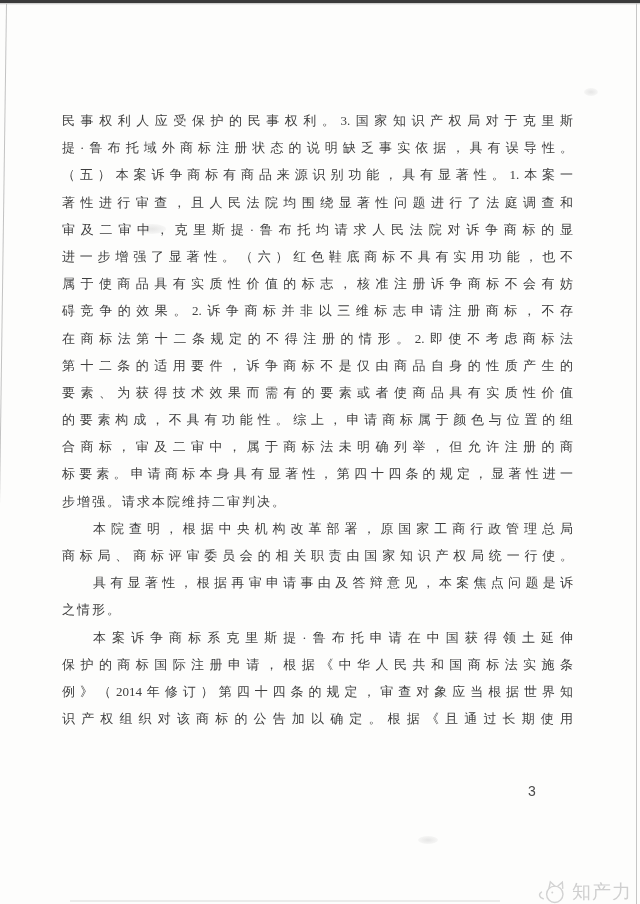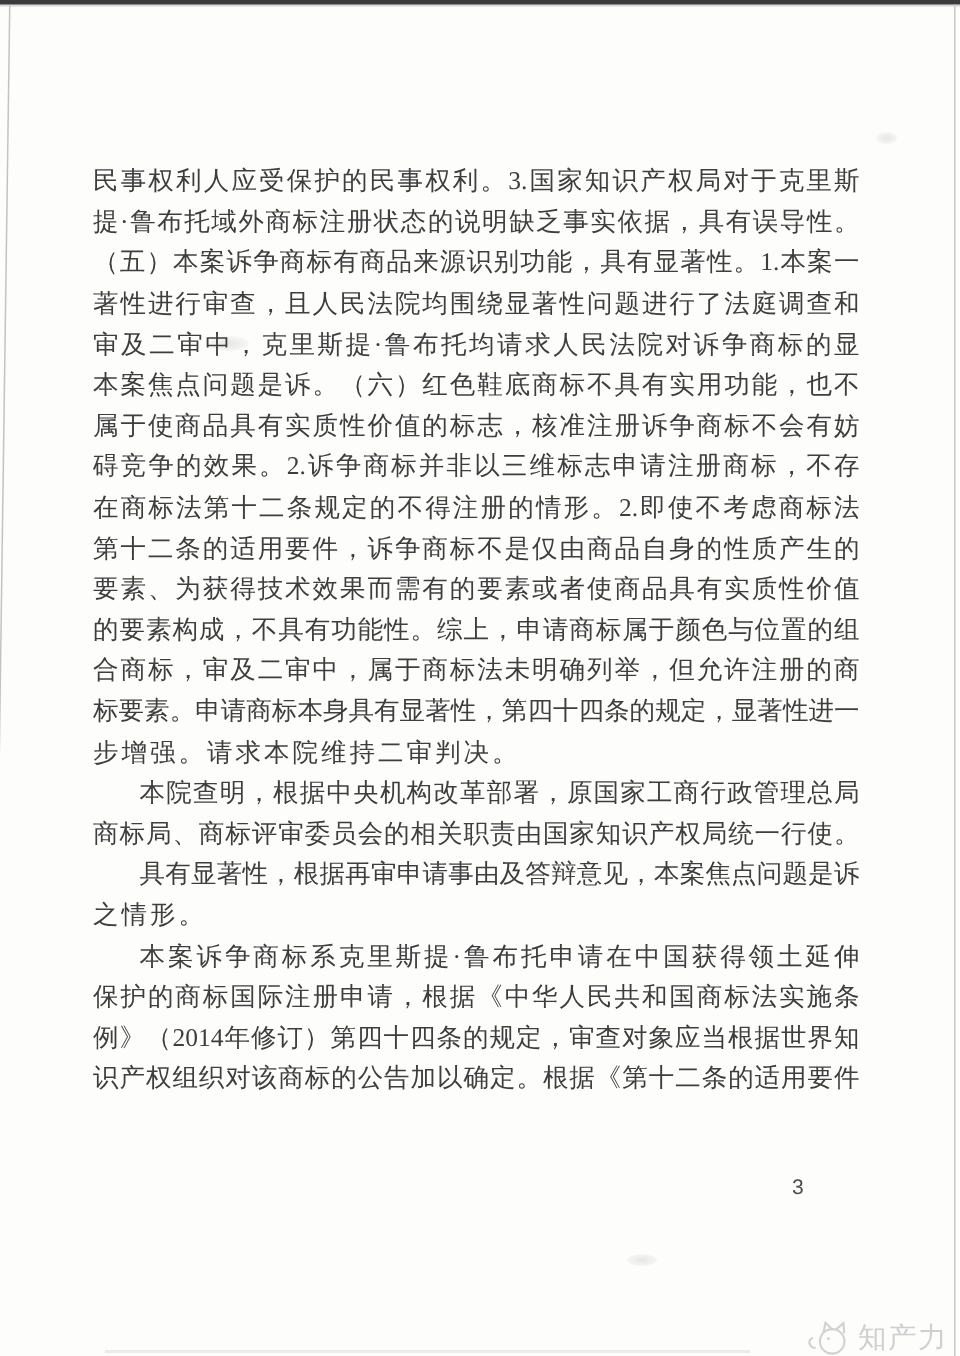--- a/index.html
+++ b/index.html
@@ -23,21 +23,21 @@
     transform:rotate(0.8deg);transform-origin:top left;opacity:.85;
   }
   .right-rule{
     position:absolute;top:3px;left:636px;width:1.2px;height:901px;background:#c6c6c6;
   }
   .bottom-shadow{
     position:absolute;left:70px;top:900px;width:430px;height:2px;background:#ebebea;
   }
   .text-block{
     position:absolute;left:62px;top:107px;width:511px;
-    font-size:17px;color:#3e3e3e;
+    font-size:13px;color:#3e3e3e;
   }
   .tline{
     height:27.2px;line-height:27.2px;white-space:nowrap;overflow:hidden;
     text-align:justify;text-align-last:justify;
   }
   .tline.ind{padding-left:31px;}
   .tline.end{text-align-last:left;letter-spacing:2px;}
   .page-number{
     position:absolute;left:528px;top:783px;font-size:14px;color:#4a4a4a;
     font-family:"Liberation Sans","DejaVu Sans",sans-serif;
@@ -72,38 +72,38 @@
   <div class="smudge" id="smudge-1"></div>
   <div class="smudge" id="smudge-2"></div>
   <div class="smudge" id="smudge-3"></div>
 
   <div class="text-block" id="textBlock">
       <div class="tline">民事权利人应受保护的民事权利。3.国家知识产权局对于克里斯</div>
       <div class="tline">提·鲁布托域外商标注册状态的说明缺乏事实依据，具有误导性。</div>
       <div class="tline">（五）本案诉争商标有商品来源识别功能，具有显著性。1.本案一</div>
       <div class="tline">著性进行审查，且人民法院均围绕显著性问题进行了法庭调查和</div>
       <div class="tline">审及二审中，克里斯提·鲁布托均请求人民法院对诉争商标的显</div>
-      <div class="tline">本案焦点问题是诉。（六）红色鞋底商标不具有实用功能，也不</div>
+      <div class="tline">进一步增强了显著性。（六）红色鞋底商标不具有实用功能，也不</div>
       <div class="tline">属于使商品具有实质性价值的标志，核准注册诉争商标不会有妨</div>
       <div class="tline">碍竞争的效果。2.诉争商标并非以三维标志申请注册商标，不存</div>
       <div class="tline">在商标法第十二条规定的不得注册的情形。2.即使不考虑商标法</div>
       <div class="tline">第十二条的适用要件，诉争商标不是仅由商品自身的性质产生的</div>
       <div class="tline">要素、为获得技术效果而需有的要素或者使商品具有实质性价值</div>
       <div class="tline">的要素构成，不具有功能性。综上，申请商标属于颜色与位置的组</div>
       <div class="tline">合商标，审及二审中，属于商标法未明确列举，但允许注册的商</div>
       <div class="tline">标要素。申请商标本身具有显著性，第四十四条的规定，显著性进一</div>
       <div class="tline end">步增强。请求本院维持二审判决。</div>
       <div class="tline ind">本院查明，根据中央机构改革部署，原国家工商行政管理总局</div>
       <div class="tline">商标局、商标评审委员会的相关职责由国家知识产权局统一行使。</div>
       <div class="tline ind">具有显著性，根据再审申请事由及答辩意见，本案焦点问题是诉</div>
       <div class="tline end">之情形。</div>
       <div class="tline ind">本案诉争商标系克里斯提·鲁布托申请在中国获得领土延伸</div>
       <div class="tline">保护的商标国际注册申请，根据《中华人民共和国商标法实施条</div>
       <div class="tline">例》（2014年修订）第四十四条的规定，审查对象应当根据世界知</div>
-      <div class="tline">识产权组织对该商标的公告加以确定。根据《第十二条的适用要件</div>
+      <div class="tline">识产权组织对该商标的公告加以确定。根据《且通过长期使用</div>
     </div>
 
   <div class="page-number">3</div>
 
   <div class="watermark">
     <svg width="32" height="27" viewBox="0 0 36 30" fill="none" stroke="#d2d2d2" stroke-width="1.6" stroke-linecap="round">
       <path d="M7 22 C2.5 21 1.5 16.5 5 14.5"></path>
       <circle cx="20" cy="17" r="9.2"></circle>
       <path d="M13.5 10 L15 3 L20 7.8"></path>
       <path d="M23.5 7.6 L28.5 3.4 L29 10.4"></path>

